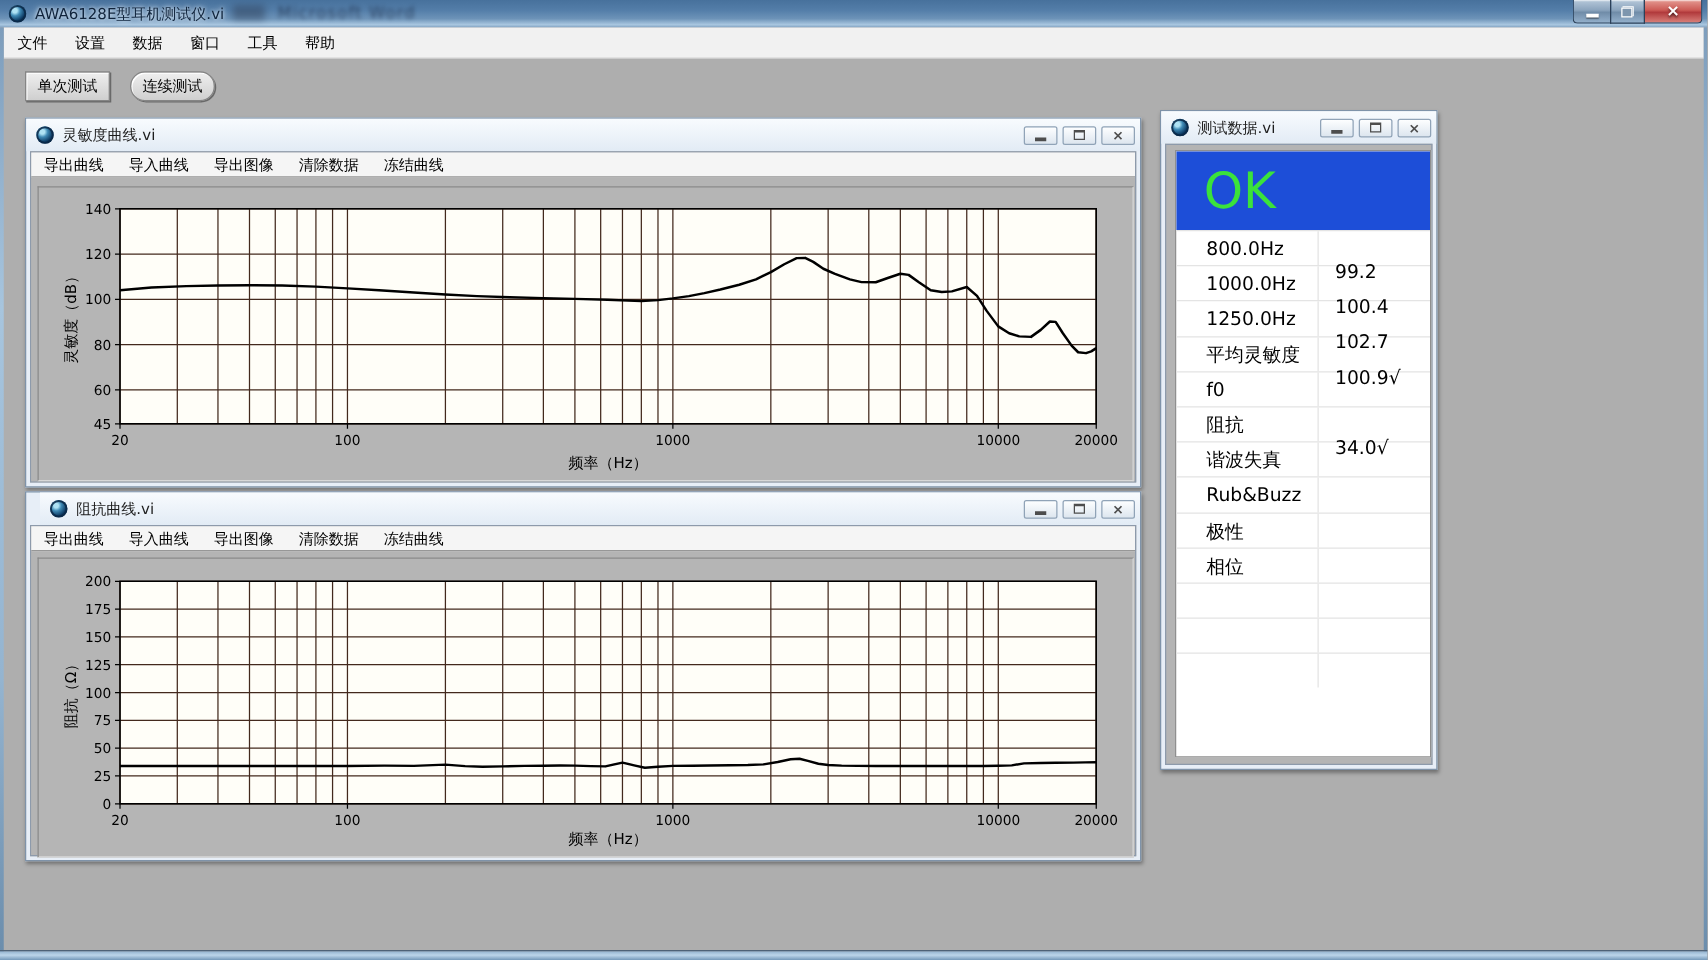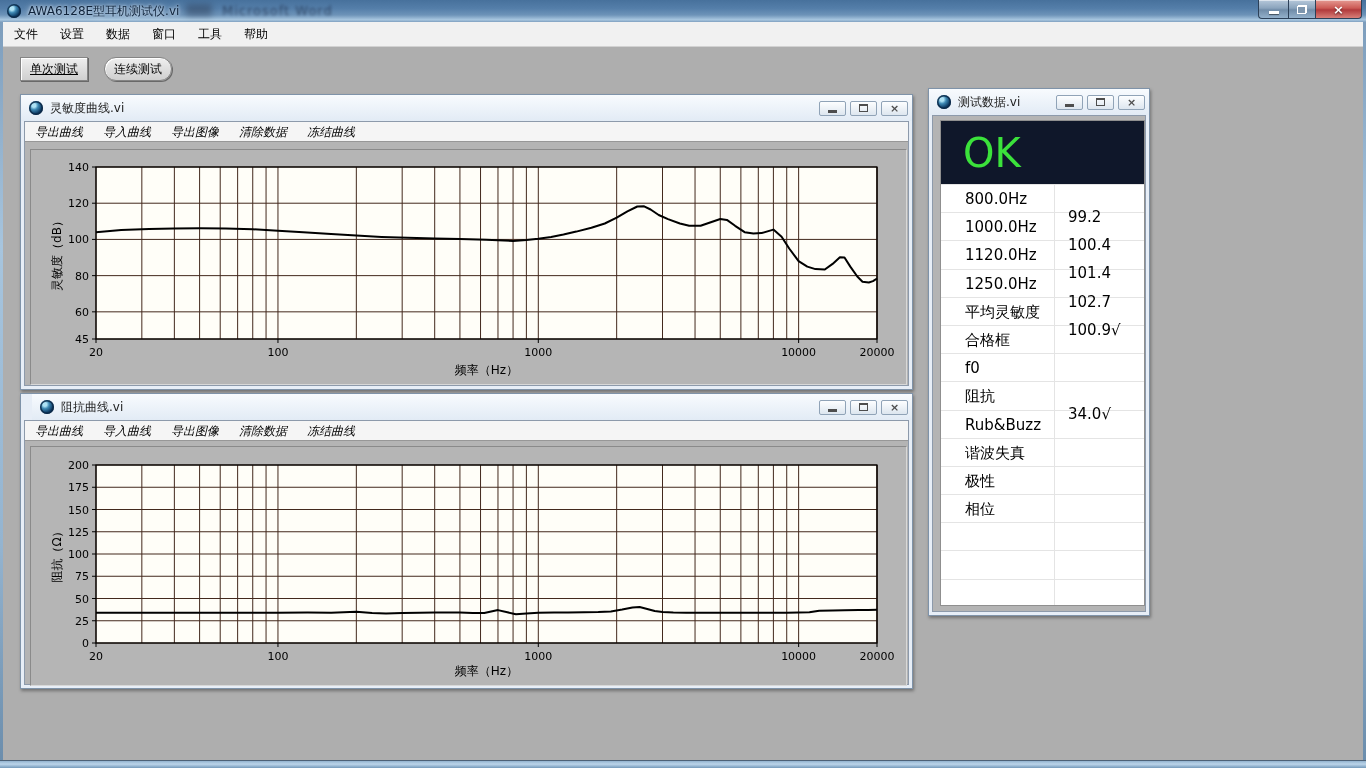--- a/index.html
+++ b/index.html
@@ -50,21 +50,21 @@
     background:linear-gradient(180deg,#f8fbfe,#e2ebf5); }
   .child-title { margin-left:7px; color:#1c1c1c; white-space:nowrap; }
   .child-controls { margin-left:auto; display:flex; }
   .cbtn { width:27px; height:15px; margin-left:4px; border:1px solid #90a3b7; border-radius:2px;
     background:linear-gradient(180deg,#fdfeff,#dde6ef); display:flex; align-items:center; justify-content:center; }
   .cg-min { width:9px; height:3px; background:#4d4d4d; margin-top:6px; }
   .cg-max { width:9px; height:8px; border:1px solid #4d4d4d; border-top-width:2px; }
   .cg-close { color:#4d4d4d; font-weight:bold; font-size:11px; line-height:11px; }
   .child-body { position:absolute; left:3px; right:3px; top:26px; bottom:3px; background:#b4b4b4; border:1px solid #8d9aab; }
   .child-menubar { height:20px; background:#f5f5f5; border-bottom:1px solid #979797; display:flex; align-items:center; }
-  .cmitem { padding:0 10px; line-height:20px; cursor:default; white-space:nowrap;font-style:italic; }
+  .cmitem { padding:0 10px; line-height:20px; cursor:default; white-space:nowrap; }
   .child-content { position:absolute; left:0; right:0; top:21px; bottom:0; background:#b4b4b4; }
   .chart-panel { position:absolute; left:5px; background:#b5b5b5;
     border:1px solid; border-color:#8a8a8a #d8d8d8 #d8d8d8 #8a8a8a; }
   .chart-panel svg { display:block; }
 
   
   .data-table { position:absolute; left:7px; top:4px; width:205px; height:486px; background:#fff;
     border:1px solid #8f8f8f; overflow:hidden; font-size:15px; }
   .ok-row { height:63px; display:flex; align-items:center; padding-left:22px; }
   .ok-text { font-size:40px; line-height:40px; }
@@ -102,21 +102,21 @@
   <span class="mitem">工具</span>
   <span class="mitem">帮助</span>
 </div>
 
 <div class="frame-left"></div>
 <div class="frame-right"></div>
 <div class="frame-bottom"></div>
 
 <div class="client">
 
-  <button class="test-btn" style="left:17px;text-decoration:underline;">单次测试</button>
+  <button class="test-btn" style="left:17px;">单次测试</button>
   <button class="test-btn" style="left:101px;border-radius:12px;">连续测试</button>
 
   <div class="child" style="left:17px; top:47px; width:893px; height:296px;">
     <div class="child-titlebar">
       <div class="app-icon"></div>
       <span class="child-title">灵敏度曲线.vi</span>
       <div class="child-controls">
         <div class="cbtn">
             <div class="cg-min"></div>
           </div>
@@ -322,64 +322,56 @@
         <div class="cbtn">
             <div class="cg-max"></div>
           </div>
         <div class="cbtn">
             <span class="cg-close">×</span>
           </div>
       </div>
     </div>
     <div class="child-body">
       <div class="data-table">
-        <div class="ok-row" id="ok-row" style="background: #0f172a; text-align: center;">
+        <div class="ok-row" id="ok-row" style="background: #1d4ed8; text-align: center;">
           <span class="ok-text" id="ok-text" style="color: rgb(59, 226, 59);">OK</span>
         </div>
         <div class="drow">
             <span class="c1">800.0Hz</span>
             <span class="c2">99.2</span>
           </div>
         <div class="drow">
             <span class="c1">1000.0Hz</span>
             <span class="c2">100.4</span>
           </div>
         <div class="drow">
-            <span class="c1">1120.0Hz</span>
-            <span class="c2">101.4</span>
-          </div>
-        <div class="drow">
             <span class="c1">1250.0Hz</span>
             <span class="c2">102.7</span>
           </div>
         <div class="drow">
             <span class="c1">平均灵敏度</span>
             <span class="c2">100.9√</span>
           </div>
         <div class="drow">
-            <span class="c1">合格框</span>
-            <span class="c2"></span>
-          </div>
-        <div class="drow">
             <span class="c1">f0</span>
             <span class="c2"></span>
           </div>
         <div class="drow">
             <span class="c1">阻抗</span>
             <span class="c2">34.0√</span>
           </div>
         <div class="drow">
+            <span class="c1">谐波失真</span>
+            <span class="c2"></span>
+          </div>
+        <div class="drow">
             <span class="c1">Rub&amp;Buzz</span>
             <span class="c2"></span>
           </div>
         <div class="drow">
-            <span class="c1">谐波失真</span>
-            <span class="c2"></span>
-          </div>
-        <div class="drow">
             <span class="c1">极性</span>
             <span class="c2"></span>
           </div>
         <div class="drow">
             <span class="c1">相位</span>
             <span class="c2"></span>
           </div>
         <div class="drow">
             <span class="c1"></span>
             <span class="c2"></span>

